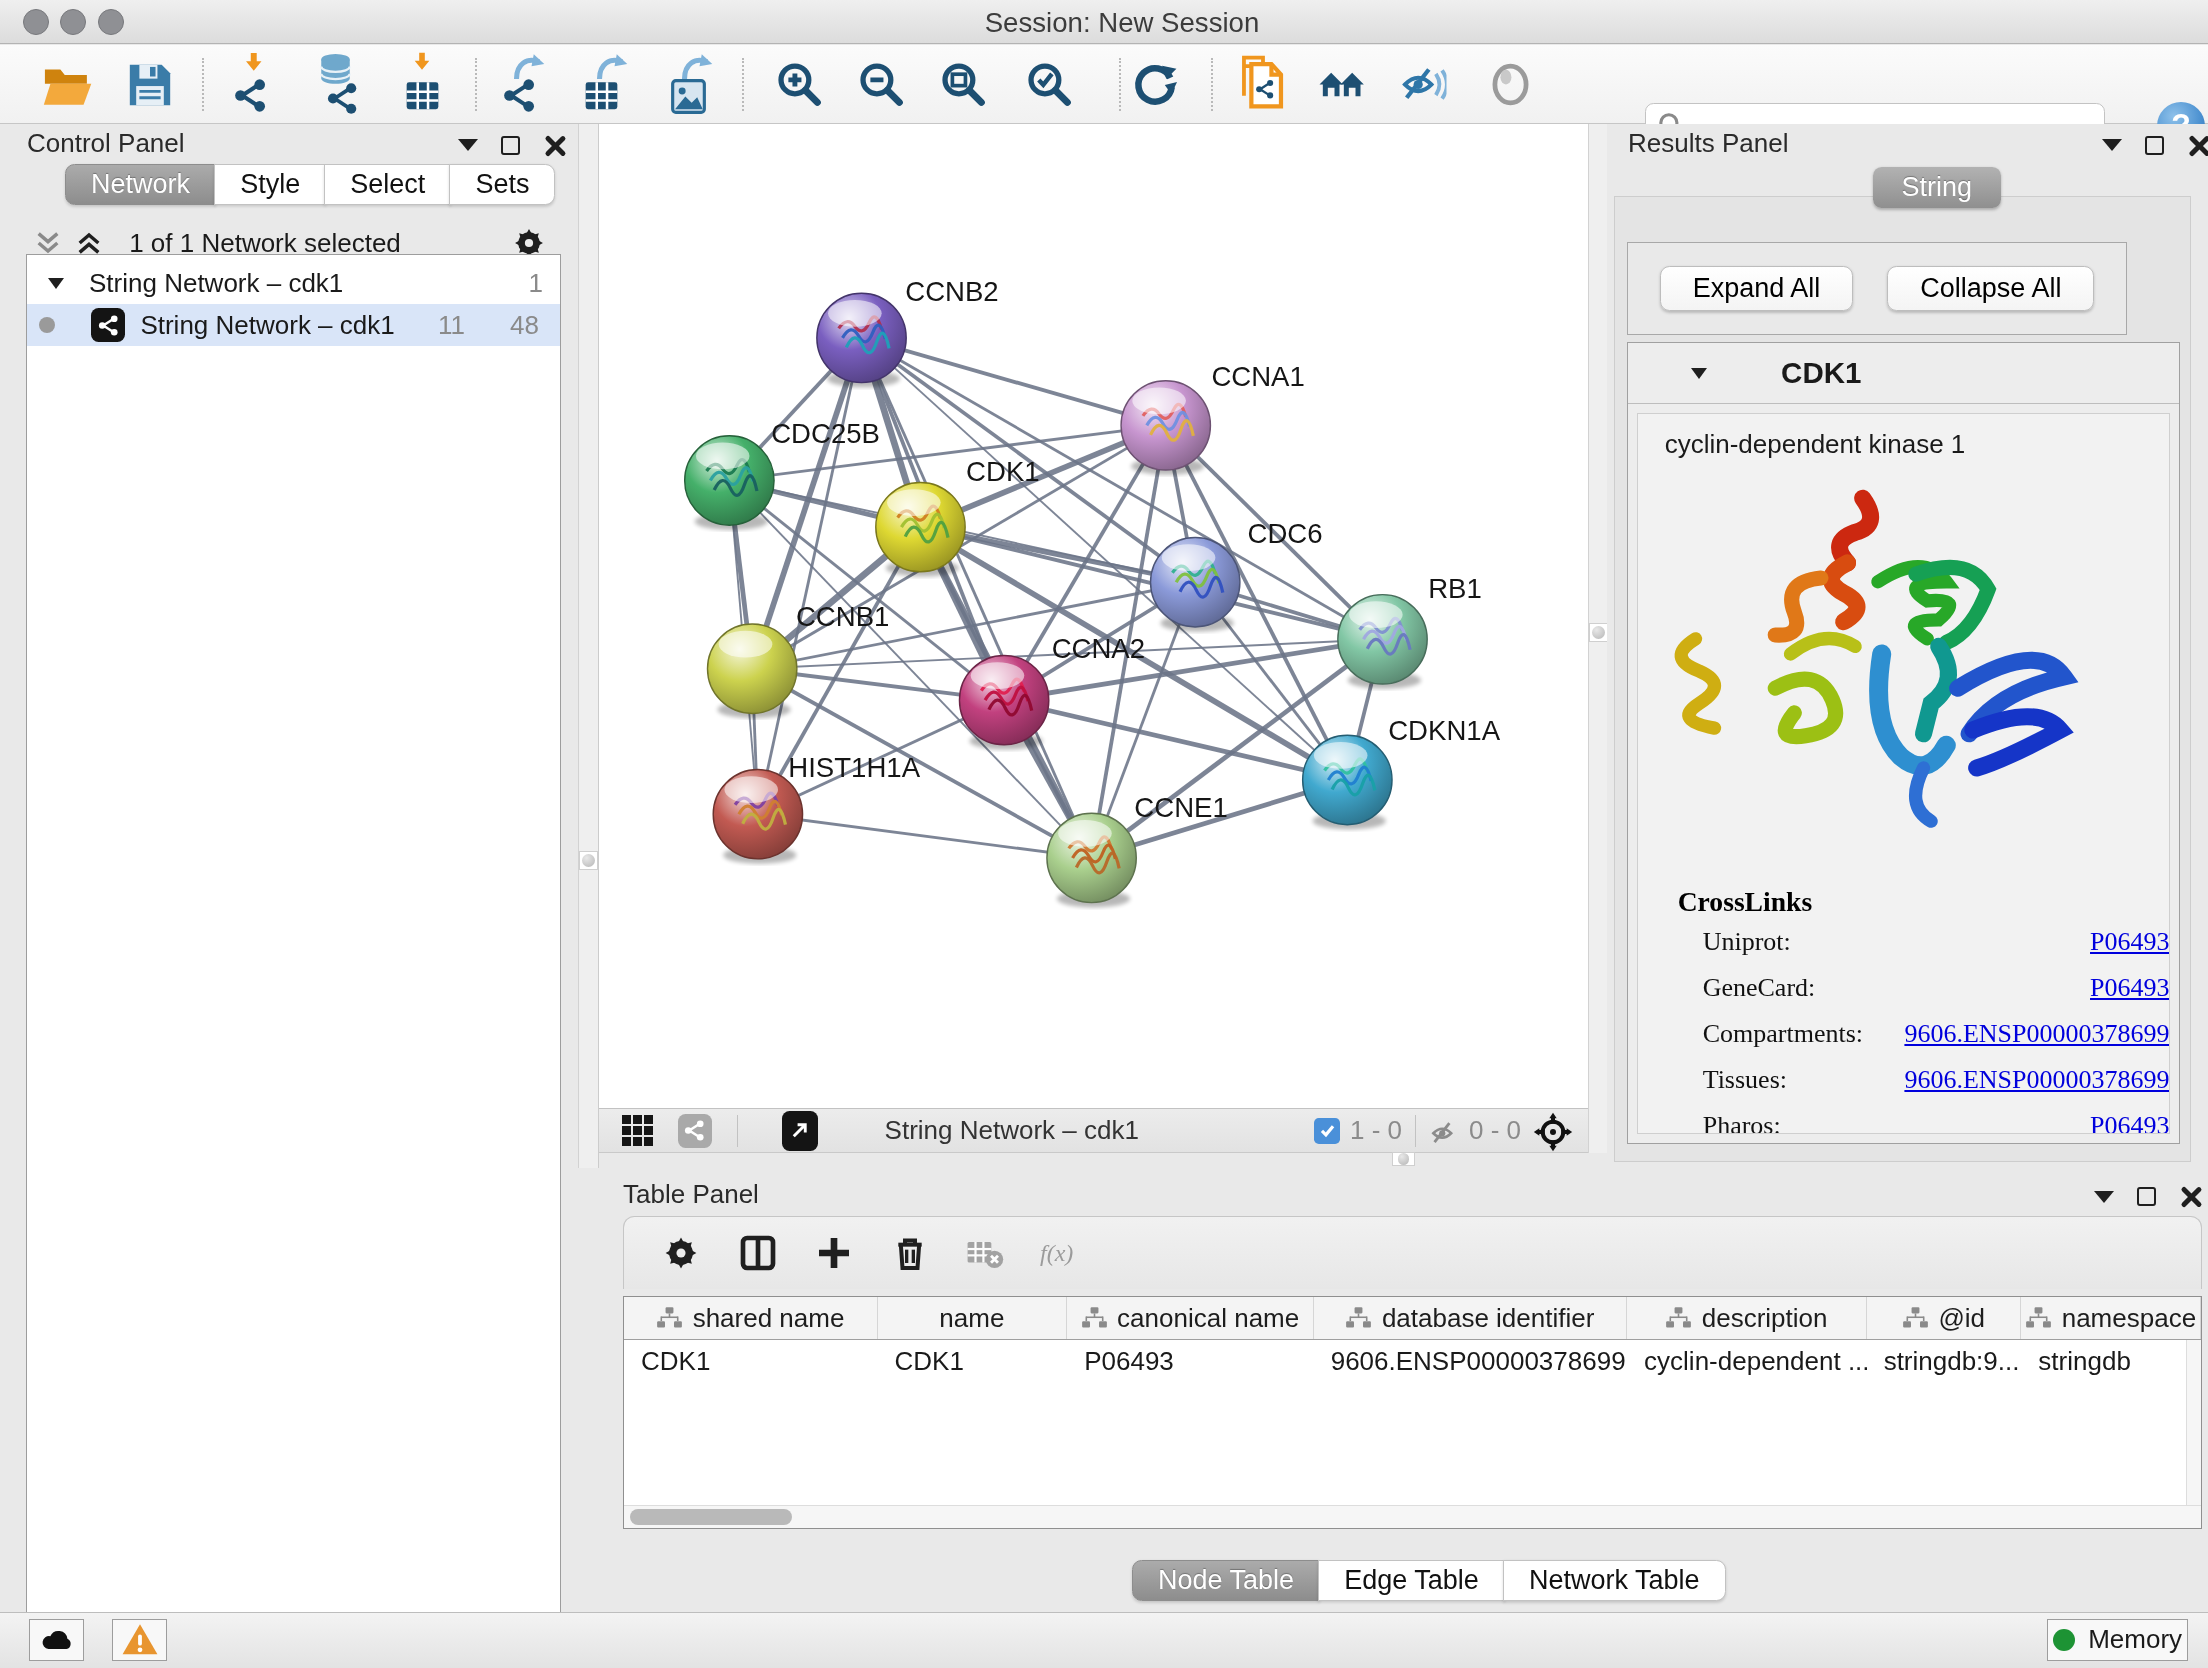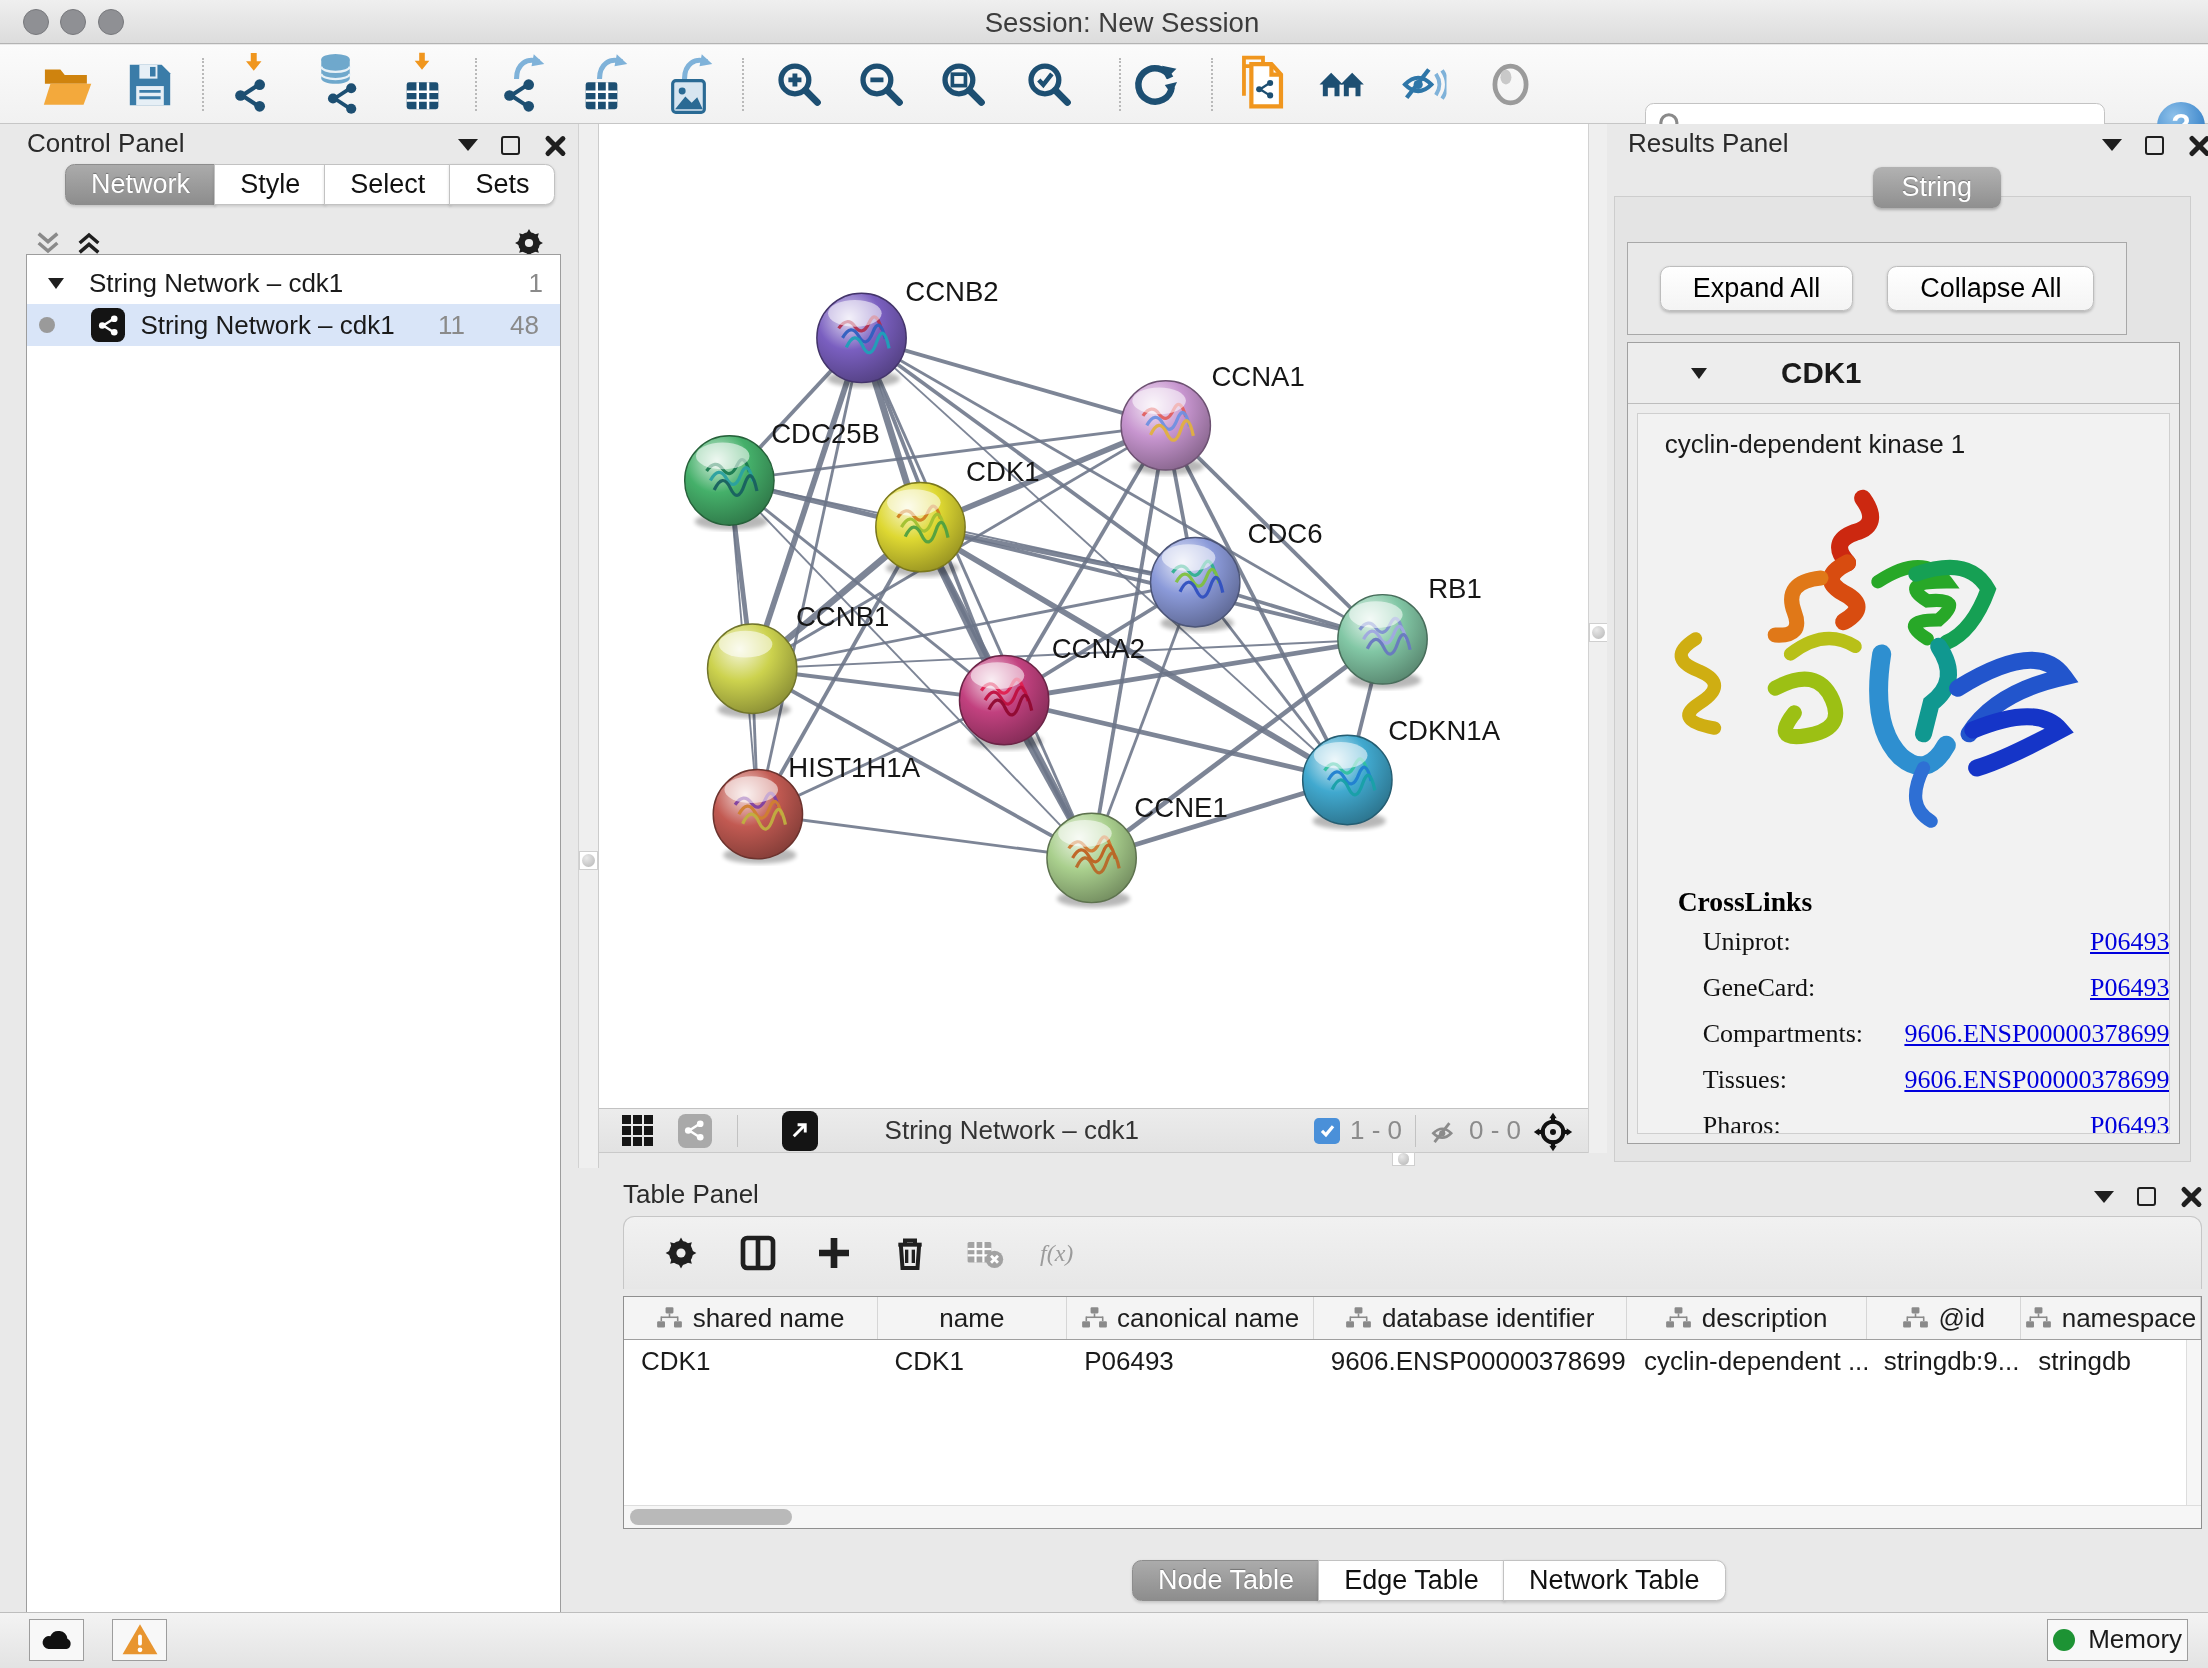--- a/index.html
+++ b/index.html
@@ -362,20 +362,21 @@
         <div class="tab">Select</div>
         <div class="tab">Sets</div>
       </div>
     <div class="cp-status">
       <svg width="32" height="32" viewBox="0 0 24 24" style="margin-left:5.7px">
           <path d="M5 5 l7 6 7-6 M5 12 l7 6 7-6" fill="none" stroke="#8a8a8a" stroke-width="2.6"></path>
         </svg>
       <svg width="32" height="32" viewBox="0 0 24 24" style="margin-left:9.5px">
           <path d="M5 19 l7-6 7 6 M5 12 l7-6 7 6" fill="none" stroke="#1f1f1f" stroke-width="2.6"></path>
         </svg>
+      <span class="txt">1 of 1 Network selected</span>
       <svg width="38" height="38" viewBox="0 0 24 24" style="position:absolute;right:13.3px;color:#1f1f1f">
           <use href="#ic-gear"></use>
         </svg>
     </div>
     <div class="tree-box">
       <div class="tree-row" style="top:7.6px">
         <span class="tri-sm" style="margin-left:21px"></span>
         <span style="margin-left:25px">String Network – cdk1</span>
         <span class="tr-count" style="right:17px">1</span>
       </div>

